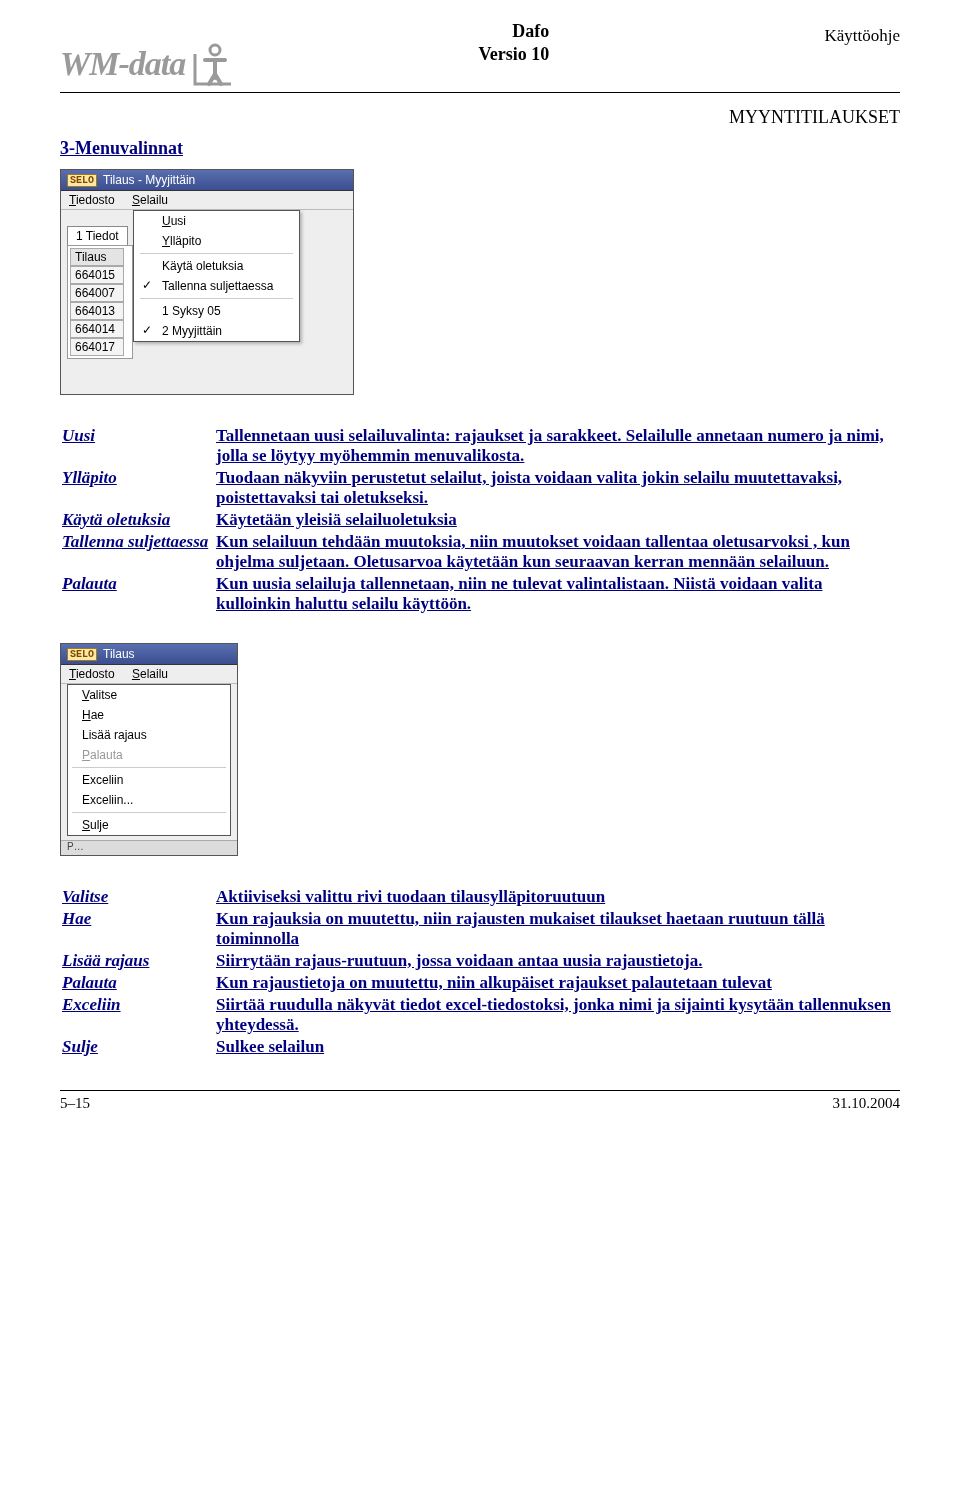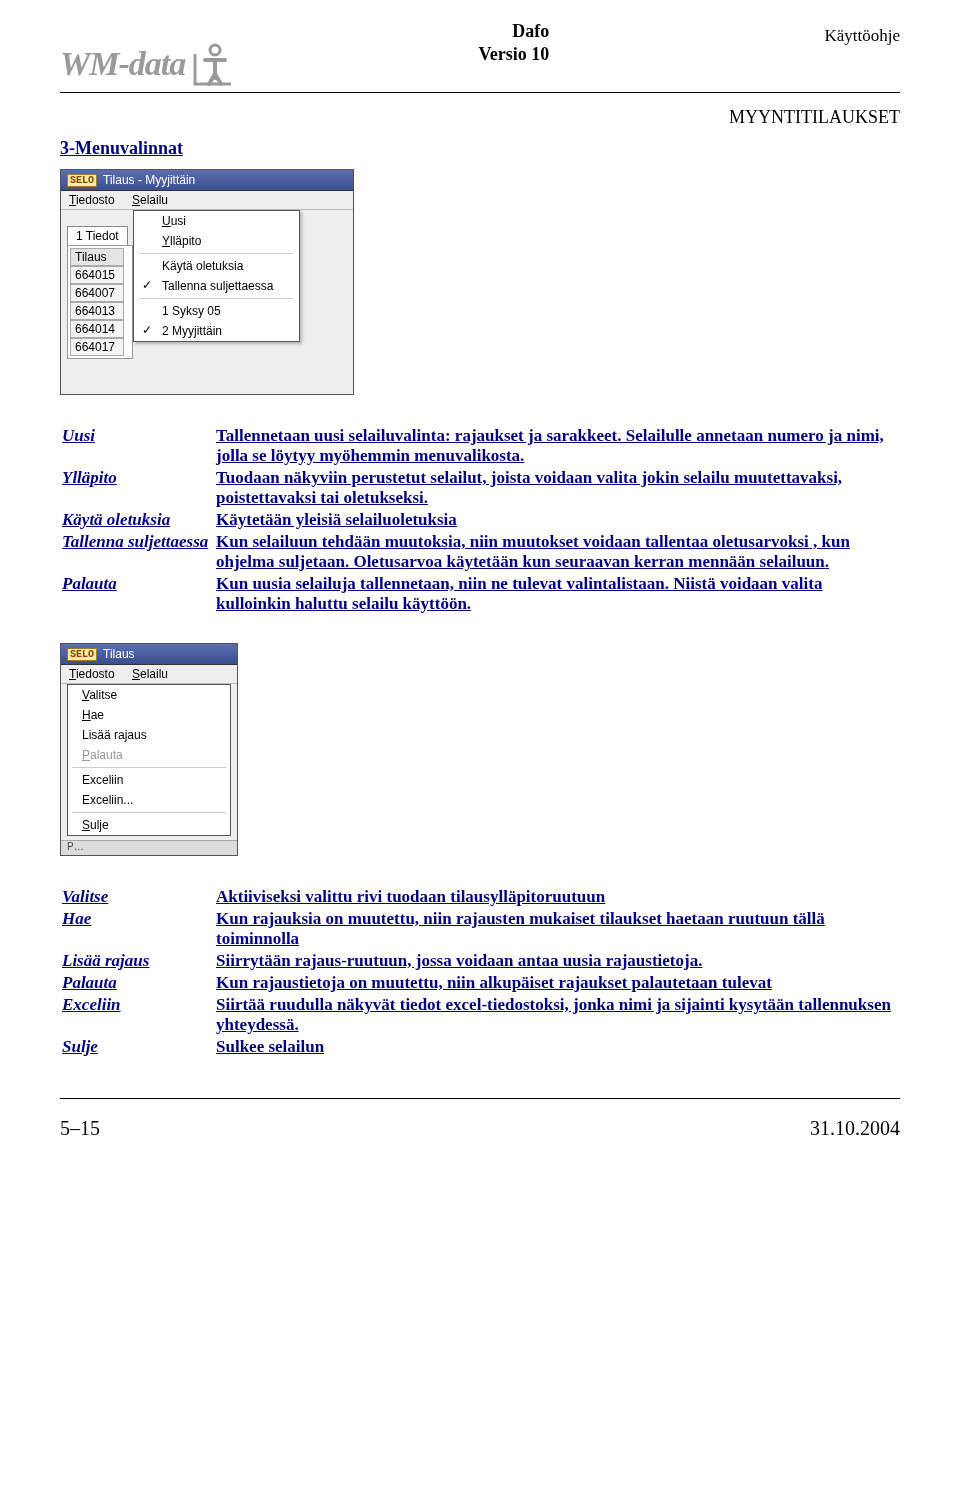--- a/index.html
+++ b/index.html
@@ -200,23 +200,23 @@
     border-top: 1px solid #aaa;
     padding: 0 6px;
     font-size: 10px;
     color: #444;
   }
 
   .footer {
     border-top: 1px solid #000;
     display: flex;
     justify-content: space-between;
-    font-size: 20px;
-    padding-top: 18px;
-    margin-top: 40px;
+    font-size: 15px;
+    padding-top: 4px;
+    margin-top: 32px;
   }
 </style>
 </head>
 <body>
 
 <div class="page">
 
   
   <div class="header-row">
     <div class="logo-block">

